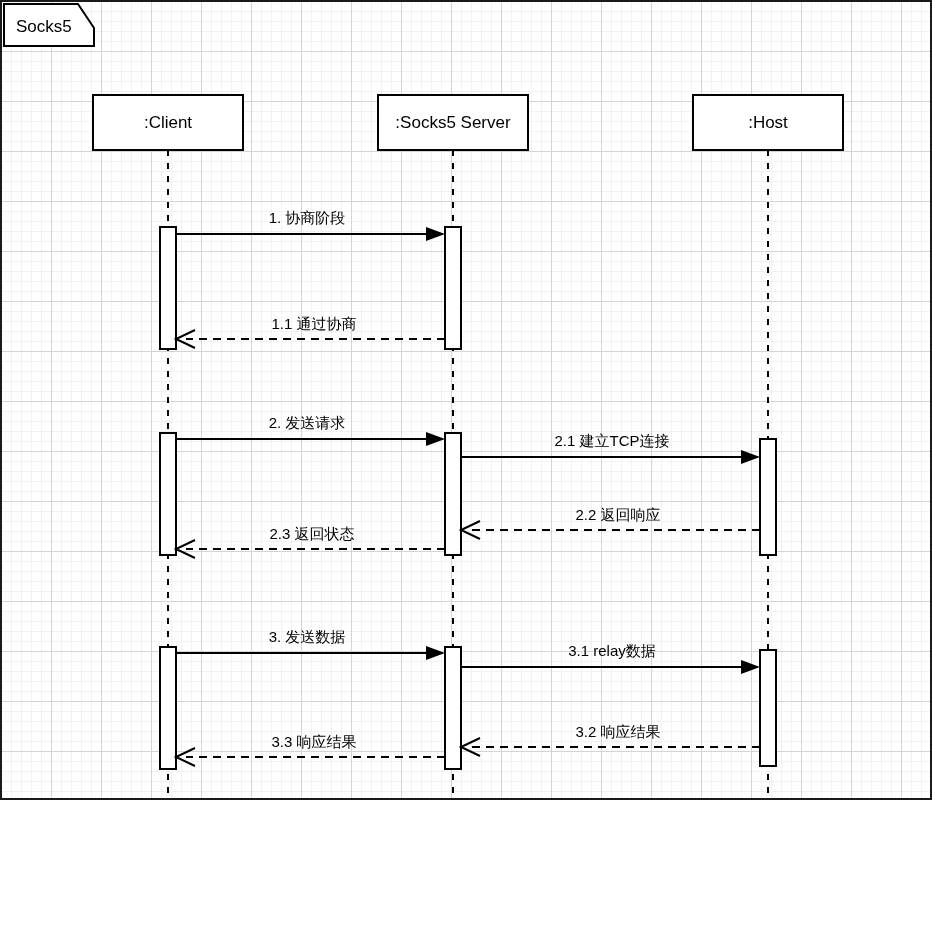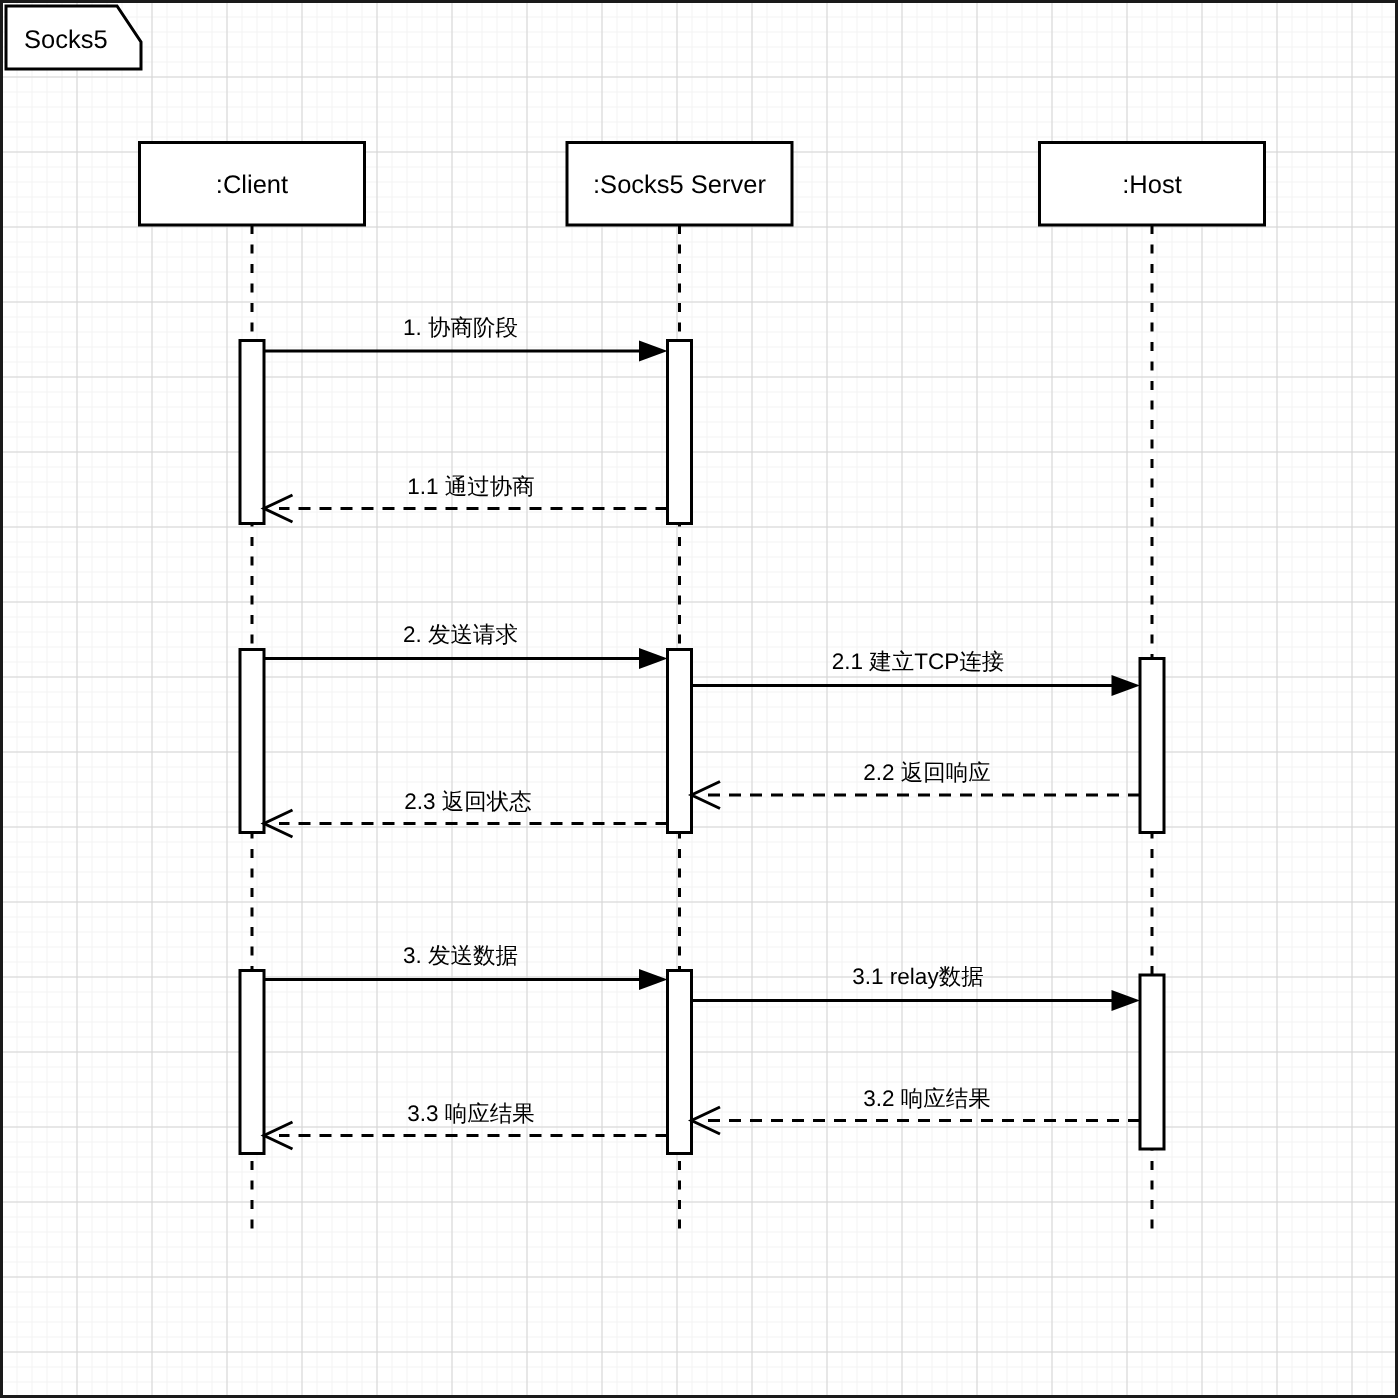--- a/index.html
+++ b/index.html
@@ -7,21 +7,21 @@
     margin: 0;
     padding: 0;
     background: #ffffff;
   }
   body {
     font-family: "Liberation Sans", "DejaVu Sans", sans-serif;
   }
   #canvas {
     position: relative;
     width: 932px;
-    height: 932px;
+    height: 800px;
     overflow: hidden;
     background-color: #ffffff;
     background-image:
       linear-gradient(to right, #d4d4d4 1px, transparent 1px),
       linear-gradient(to bottom, #d4d4d4 1px, transparent 1px),
       linear-gradient(to right, #f2f2f2 1px, transparent 1px),
       linear-gradient(to bottom, #f2f2f2 1px, transparent 1px);
     background-size:
       50px 50px,
       50px 50px,

